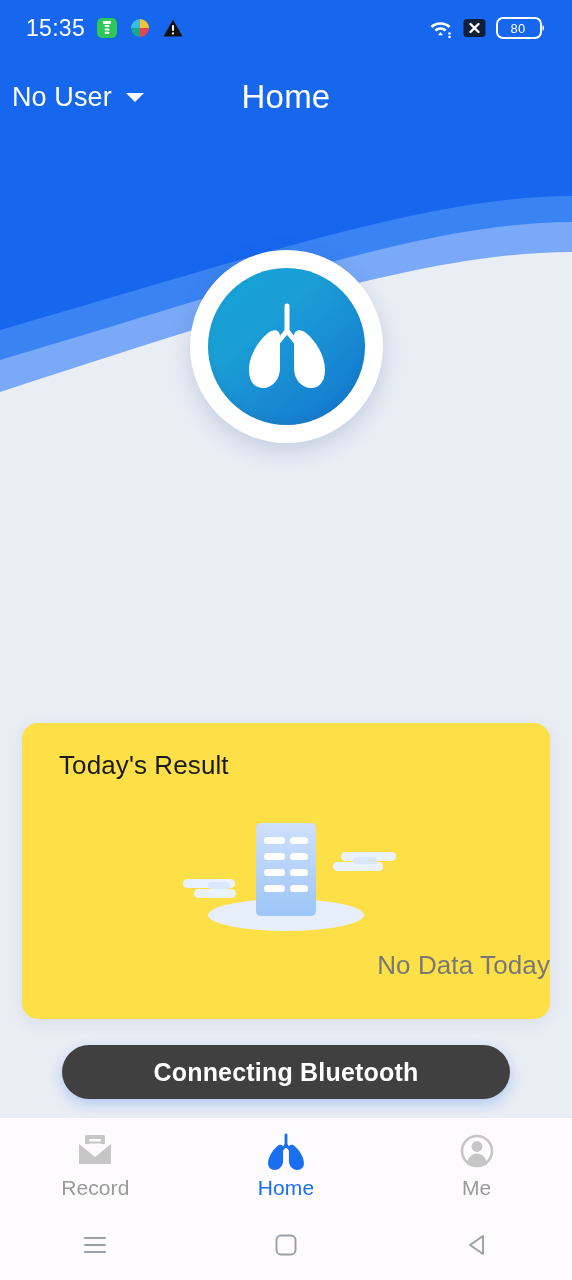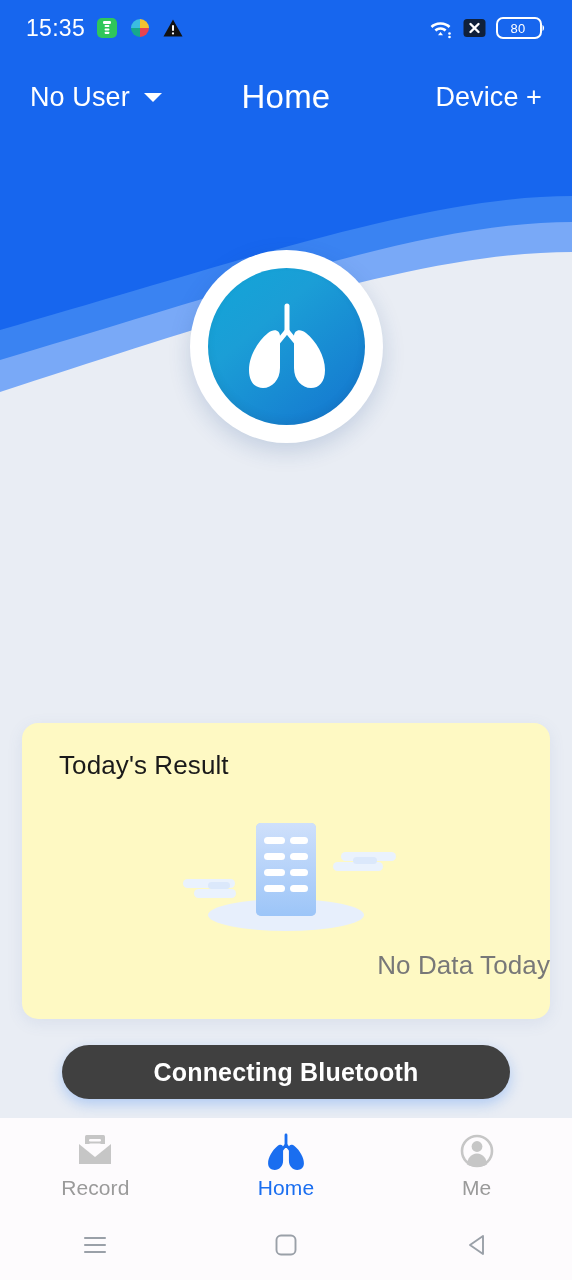--- a/index.html
+++ b/index.html
@@ -49,21 +49,21 @@
     display:flex; align-items:center; justify-content:center;
     font-size:13px; color:#ffffff; font-weight:500;
     letter-spacing:0.2px;
   }
 
   
   #appbar {
     position:absolute; left:0; top:62px;
     width:572px; height:70px;
     display:flex; align-items:center;
-    padding:0 30px;
+    padding:0 12px;
     z-index:5;
   }
   #user-select {
     display:flex; align-items:center; gap:11px;
     cursor:pointer;
   }
   #user-label {
     color:#ffffff; font-size:27px; font-weight:400;
     letter-spacing:0.1px;
   }
@@ -99,21 +99,21 @@
     background:linear-gradient(140deg,#12a5d8 0%,#1b9ed6 35%,#1473cf 100%);
     display:flex; align-items:center; justify-content:center;
     box-shadow:inset 0 -4px 10px rgba(0,0,0,0.06);
   }
 
   
   #result-card {
     position:absolute;
     left:22px; top:723px;
     width:528px; height:296px;
-    background:#fef9c3;
+    background:#fde047;
     border-radius:16px;
     box-shadow:0 4px 16px rgba(80,110,170,0.10);
     z-index:3;
   }
   #card-title {
     position:absolute; left:37px; top:27px;
     font-size:26px; color:#1a1a1a; font-weight:400;
     letter-spacing:0.1px;
   }
   #empty-illustration {
@@ -251,21 +251,20 @@
   <div id="appbar">
     <div id="user-select">
       <span id="user-label">No User</span>
       <svg id="caret" width="24" height="16" viewBox="0 0 24 16">
         <path d="M3 4 L21 4 L12 13 Z" fill="#ffffff"></path>
       </svg>
     </div>
 
     <div id="page-title">Home</div>
 
-    <div id="device-add">Device +</div>
   </div>
 
   <div id="brand-logo">
     <div id="brand-logo-inner">
       <svg width="96" height="90" viewBox="0 0 96 90">
         <path d="M48 4 L48 30" stroke="#ffffff" stroke-width="5" stroke-linecap="round"></path>
         <path d="M48 29 L39 40 M48 29 L57 40" stroke="#ffffff" stroke-width="5" stroke-linecap="round"></path>
         <path d="M41 34 C41 28 35 26 29 31 C19 39 10 54 10 68 C10 80 16 86 24 86 C33 86 41 78 41 66 Z" fill="#ffffff"></path>
         <path d="M55 34 C55 28 61 26 67 31 C77 39 86 54 86 68 C86 80 80 86 72 86 C63 86 55 78 55 66 Z" fill="#ffffff"></path>
       </svg>

